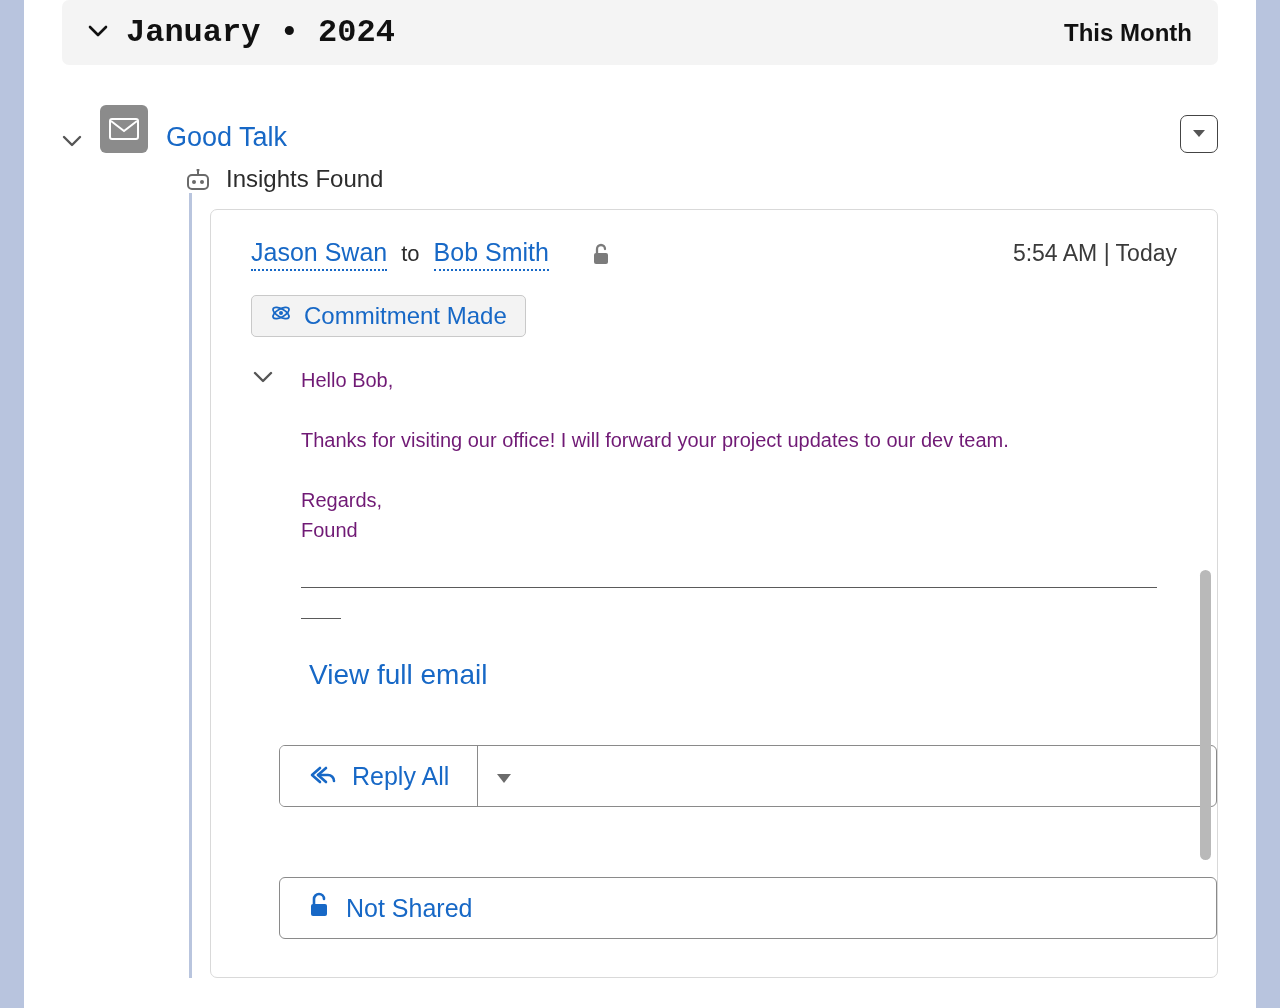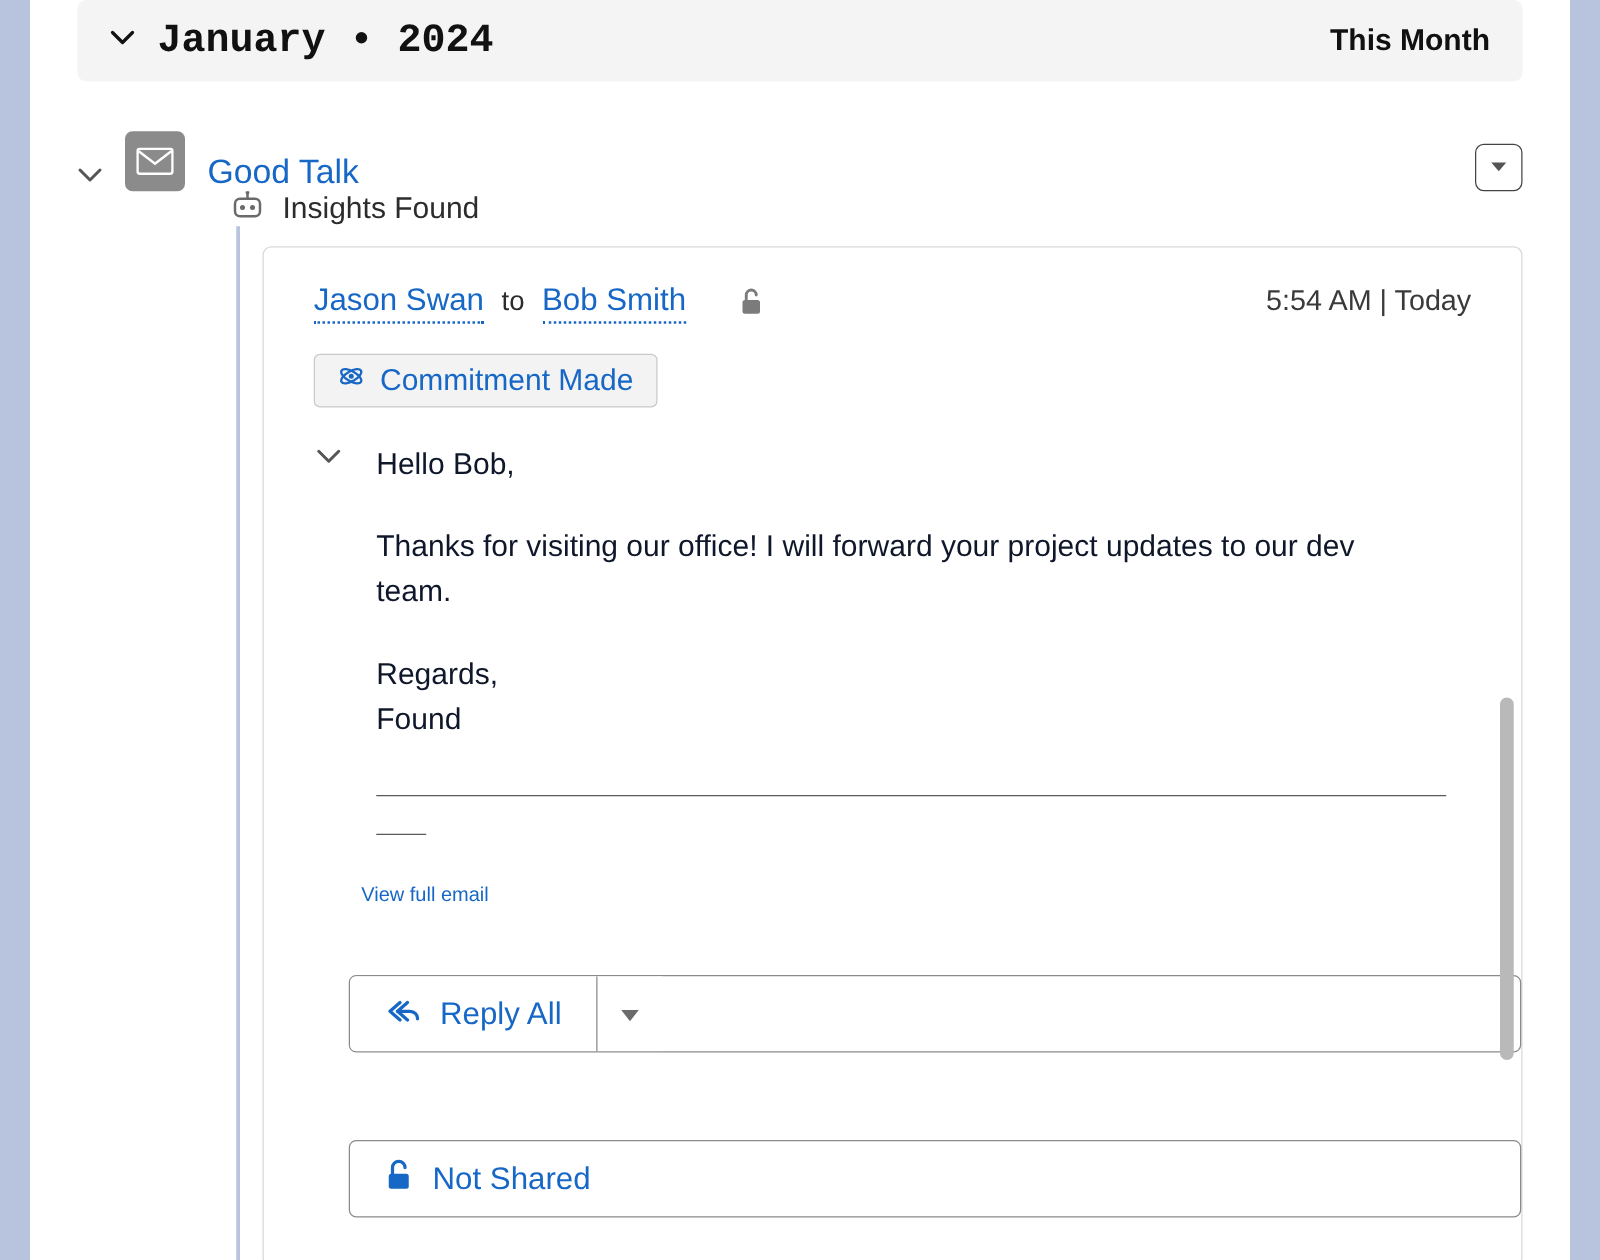--- a/index.html
+++ b/index.html
@@ -56,22 +56,22 @@
   }
   .conv-menu {
     width: 38px; height: 38px;
     border: 1.8px solid #444; border-radius: 7px;
     display: flex; align-items: center; justify-content: center;
     background: #fff;
   }
   .conv-menu svg { width: 14px; height: 10px; }
 
   .insights-row {
-    display: flex; align-items: flex-start; gap: 14px;
-    margin-left: 122px; font-size: 24px; color: #2c2c2c;
+    display: flex; align-items: flex-end; gap: 14px;
+    margin-left: 122px; margin-top: 12px; font-size: 24px; color: #2c2c2c;
   }
   .robot-icon { width: 28px; height: 24px; }
 
   .timeline-wrap {
     display: flex;
     margin-left: 85px;
   }
   .timeline-line {
     width: 3px; background: #b9c5de; margin-left: 42px; margin-right: 18px;
     align-self: stretch;
@@ -107,41 +107,41 @@
     font-size: 24px; color: #1768c6; font-weight: 400;
   }
   .badge-icon svg { width: 22px; height: 22px; }
 
   .body-section {
     display: flex; gap: 28px; margin-top: 28px;
     position: relative;
   }
   .body-chev { margin-top: 4px; margin-left: 2px; }
   .body-text {
-    font-size: 24px; color: #0f172a; line-height: 1.5; flex: 1;
+    font-size: 20px; color: #701a75; line-height: 1.5; flex: 1;
     padding-right: 30px;
   }
   .body-text p { margin-bottom: 30px; }
   .body-text .sig { margin-bottom: 0; }
   .hr-line {
     border: none; border-top: 1.6px solid #5a5a5a;
     margin-top: 42px; margin-bottom: 0;
     margin-right: -10px;
   }
   .hr-stub {
     border: none; border-top: 1.6px solid #5a5a5a;
     width: 40px; margin-top: 30px;
   }
   .scrollbar-fake {
     position: absolute; right: 6px; top: 360px; width: 11px; height: 290px;
     background: #b9b9b9; border-radius: 6px;
   }
 
   .view-full-link {
-    color: #1768c6; font-size: 16px; margin-left: 78px; margin-top: 40px;
+    color: #1768c6; font-size: 28px; margin-left: 98px; margin-top: 40px;
     display: inline-block; cursor: pointer;
   }
 
   .actions-row {
     display: flex; gap: 30px; margin-left: 68px; margin-top: 54px; flex-direction: column;
   }
   .btn-group {
     display: inline-flex; border: 1.7px solid #8a8a8a; border-radius: 6px; overflow: hidden;
     height: 62px;
   }

